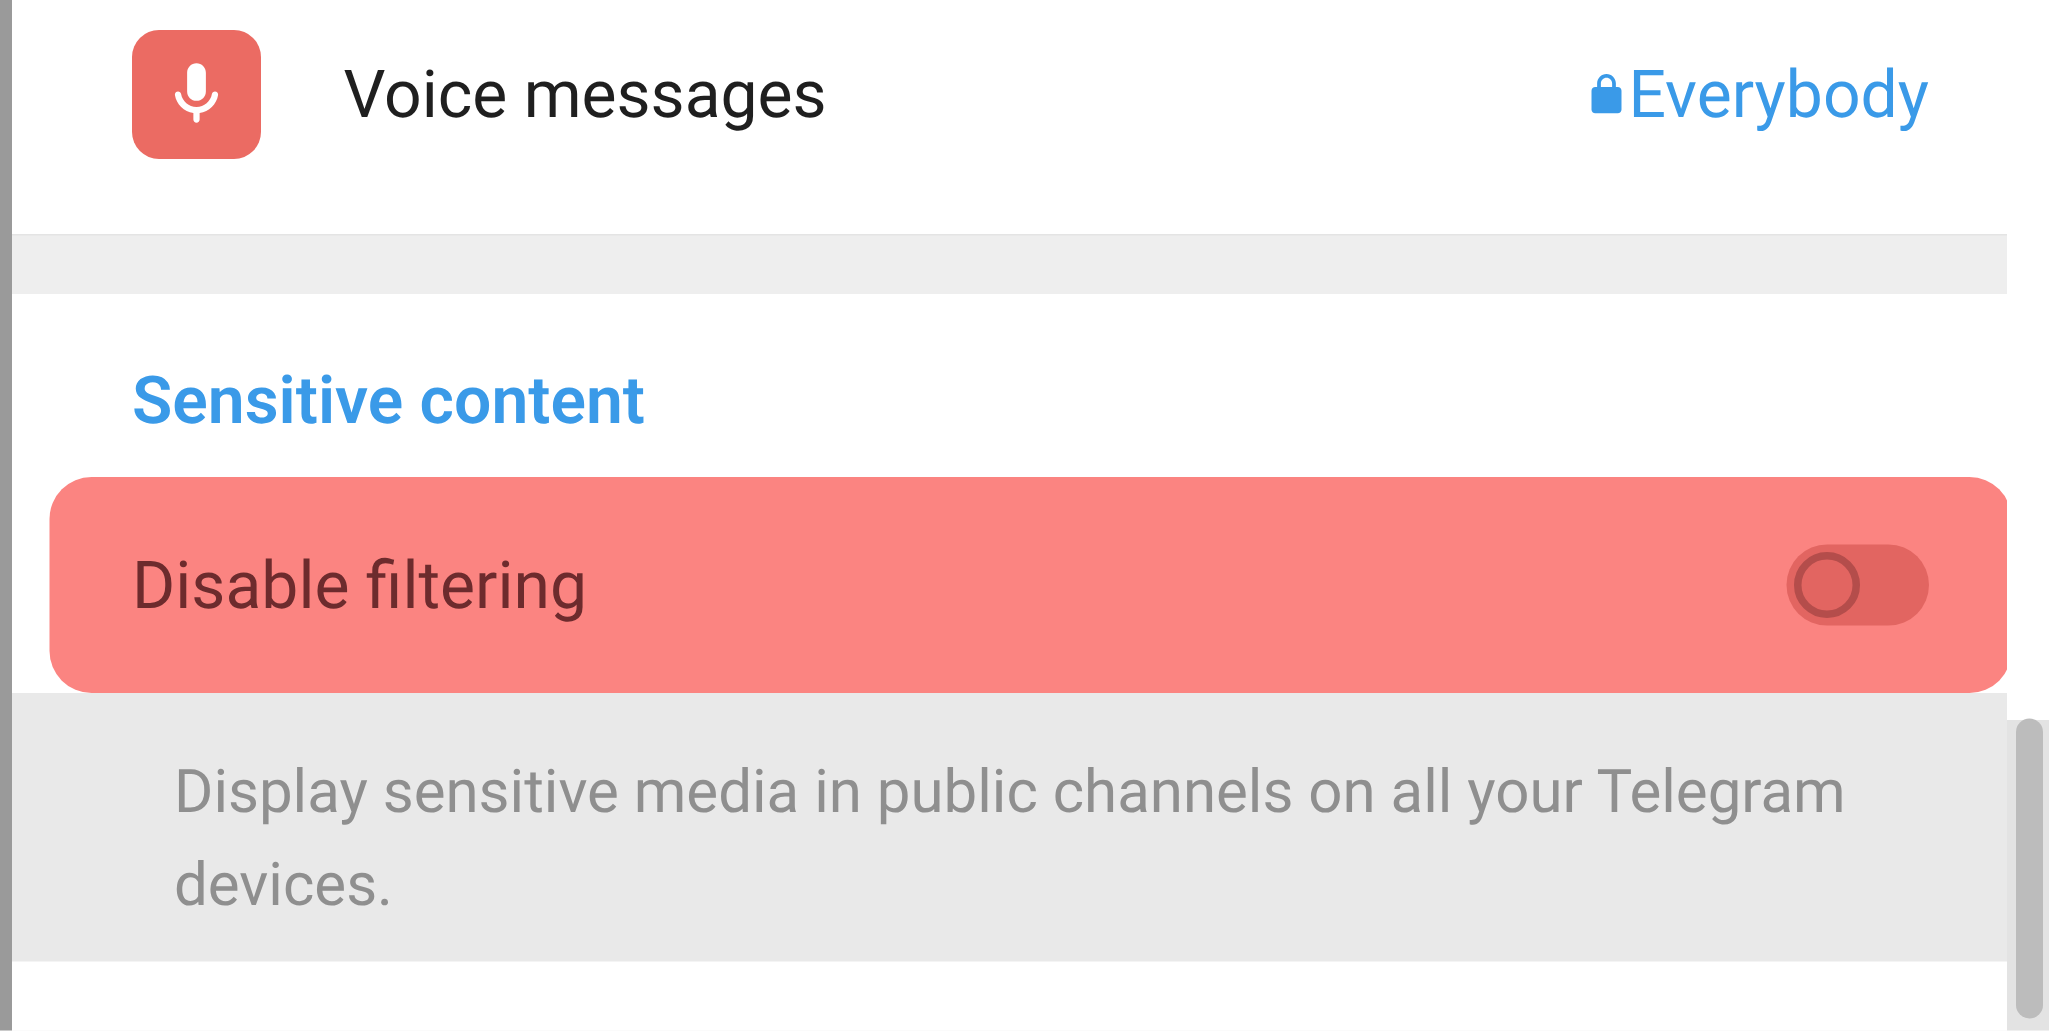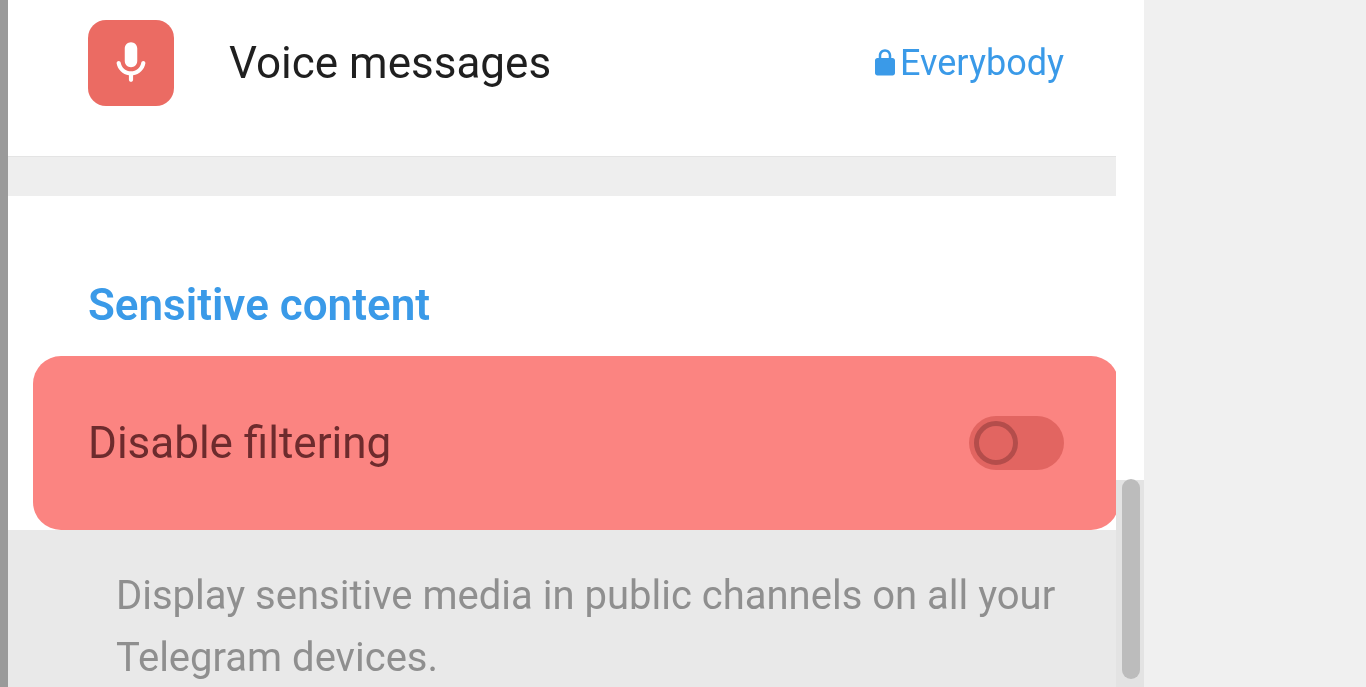--- a/index.html
+++ b/index.html
@@ -45,49 +45,48 @@
       flex: 1;
       font-size: 44px;
       font-weight: 400;
       color: #1f1f1f;
       margin-left: 55px;
     }
     .setting-value {
       display: flex;
       align-items: center;
       color: #3a9ae8;
-      font-size: 36px;
+      font-size: 44px;
       font-weight: 400;
     }
     .lock-icon {
       width: 30px;
       height: 36px;
       fill: #3a9ae8;
     }
     .separator {
       height: 40px;
       background: #eeeeee;
       border-top: 1px solid #e4e4e4;
     }
     .section-header {
       padding: 45px 80px 25px 80px;
       background: #ffffff;
     }
     .section-title {
       font-size: 44px;
       font-weight: 600;
       color: #3a9ae8;
-      margin-top: 38px;
     }
     .highlighted-row {
       display: flex;
       align-items: center;
       justify-content: space-between;
       margin: 0 25px;
-      padding: 60px 55px;
+      padding: 45px 55px;
       background: #fb8481;
       border-radius: 28px;
     }
     .highlighted-label {
       font-size: 44px;
       font-weight: 400;
       color: #6d2b2d;
     }
     .toggle {
       width: 95px;
@@ -109,21 +108,21 @@
     }
     .footer-desc {
       padding: 35px 80px 20px 108px;
       background: #e9e9e9;
       font-size: 40px;
       color: #8f8f8f;
       line-height: 1.55;
     }
     .outer {
       position: relative;
-      width: 1144px;
+      width: 1366px;
       height: 687px;
     }
     .right-white {
       position: absolute;
       right: 0;
       top: 0;
       width: 28px;
       height: 480px;
       background: #ffffff;
     }

